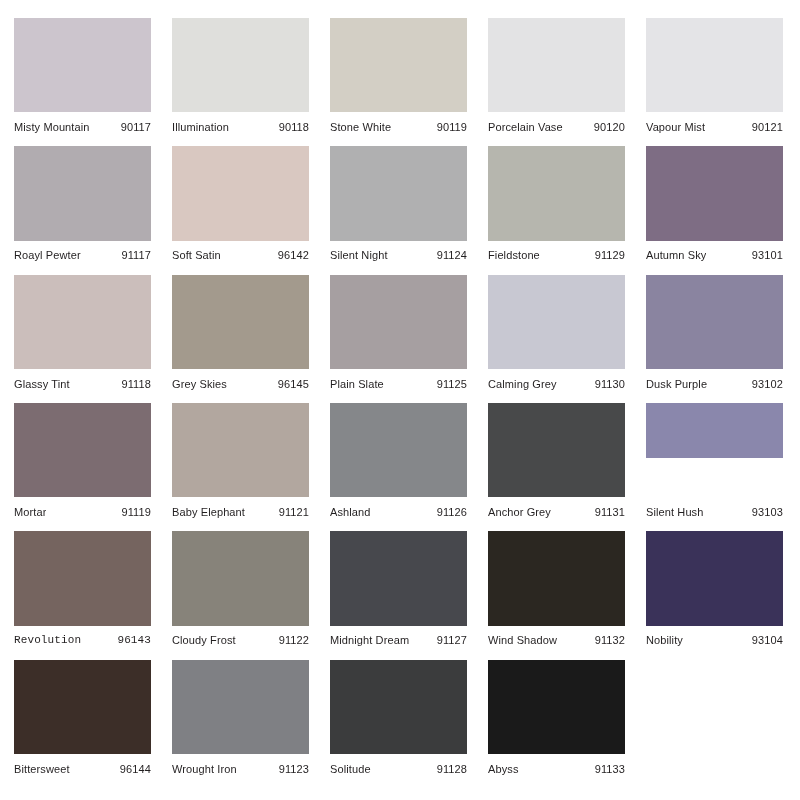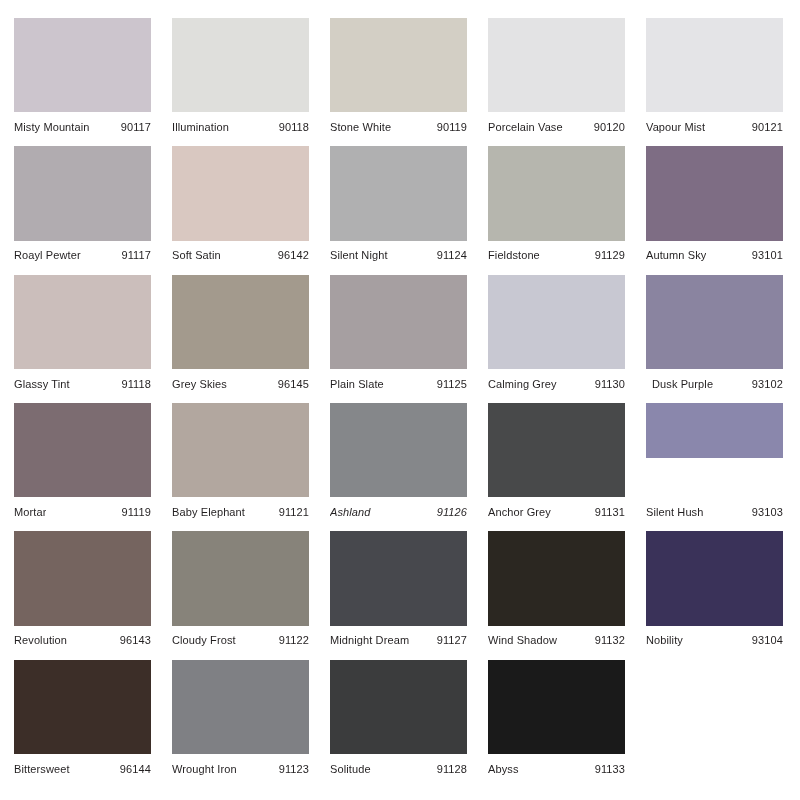--- a/index.html
+++ b/index.html
@@ -155,63 +155,63 @@
     </div>
     <div class="swatch-cell">
       <div class="swatch-chip" style="background-color: rgb(200, 200, 210);"></div>
       <div class="swatch-caption" style="color: rgb(34, 31, 32);">
         <span class="swatch-name">Calming Grey</span>
         <span class="swatch-code">91130</span>
       </div>
     </div>
     <div class="swatch-cell">
       <div class="swatch-chip" style="background-color: rgb(138, 132, 160);"></div>
-      <div class="swatch-caption" style="color: rgb(34, 31, 32); margin-left: 6px;">
+      <div class="swatch-caption" style="color: rgb(34, 31, 32);">
         <span class="swatch-name">Dusk Purple</span>
         <span class="swatch-code">93102</span>
       </div>
     </div>
     <div class="swatch-cell">
       <div class="swatch-chip" style="background-color: rgb(124, 108, 113);"></div>
       <div class="swatch-caption" style="color: rgb(34, 31, 32);">
         <span class="swatch-name">Mortar</span>
         <span class="swatch-code">91119</span>
       </div>
     </div>
     <div class="swatch-cell">
       <div class="swatch-chip" style="background-color: rgb(178, 167, 159);"></div>
       <div class="swatch-caption" style="color: rgb(34, 31, 32);">
         <span class="swatch-name">Baby Elephant</span>
         <span class="swatch-code">91121</span>
       </div>
     </div>
     <div class="swatch-cell">
       <div class="swatch-chip" style="background-color: rgb(133, 135, 138);"></div>
-      <div class="swatch-caption" style="color: rgb(34, 31, 32); font-style: italic;">
+      <div class="swatch-caption" style="color: rgb(34, 31, 32);">
         <span class="swatch-name">Ashland</span>
         <span class="swatch-code">91126</span>
       </div>
     </div>
     <div class="swatch-cell">
       <div class="swatch-chip" style="background-color: rgb(72, 73, 74);"></div>
       <div class="swatch-caption" style="color: rgb(34, 31, 32);">
         <span class="swatch-name">Anchor Grey</span>
         <span class="swatch-code">91131</span>
       </div>
     </div>
     <div class="swatch-cell">
       <div class="swatch-chip" style="background-color: rgb(138, 135, 172);"></div>
       <div class="swatch-caption" style="color: rgb(34, 31, 32); margin-top: 39px;">
         <span class="swatch-name">Silent Hush</span>
         <span class="swatch-code">93103</span>
       </div>
     </div>
     <div class="swatch-cell">
       <div class="swatch-chip" style="background-color: rgb(117, 100, 95);"></div>
-      <div class="swatch-caption" style="color: rgb(34, 31, 32);">
+      <div class="swatch-caption" style="color: rgb(34, 31, 32); font-family: Liberation Mono, monospace;">
         <span class="swatch-name">Revolution</span>
         <span class="swatch-code">96143</span>
       </div>
     </div>
     <div class="swatch-cell">
       <div class="swatch-chip" style="background-color: rgb(135, 131, 122);"></div>
       <div class="swatch-caption" style="color: rgb(34, 31, 32); gap: 24px;">
         <span class="swatch-name">Cloudy Frost</span>
         <span class="swatch-code">91122</span>
       </div>

